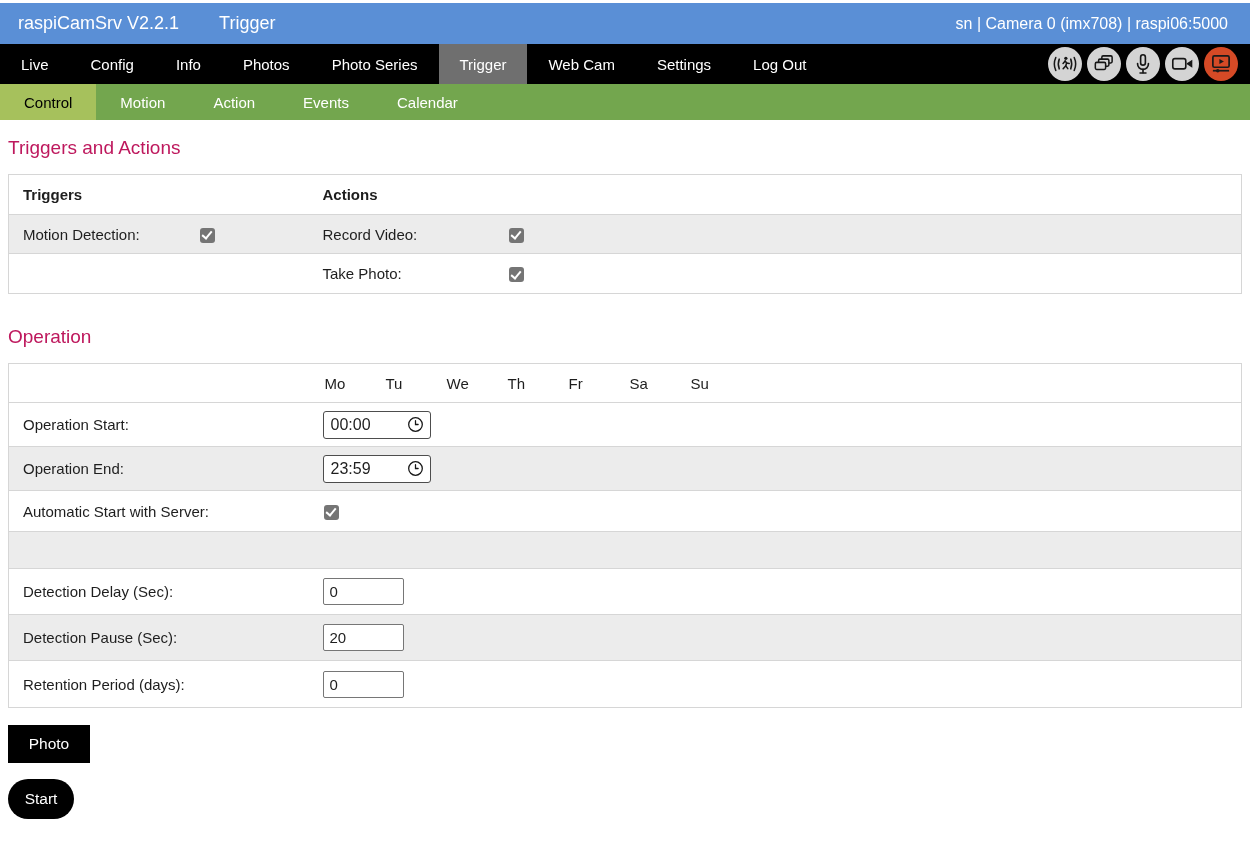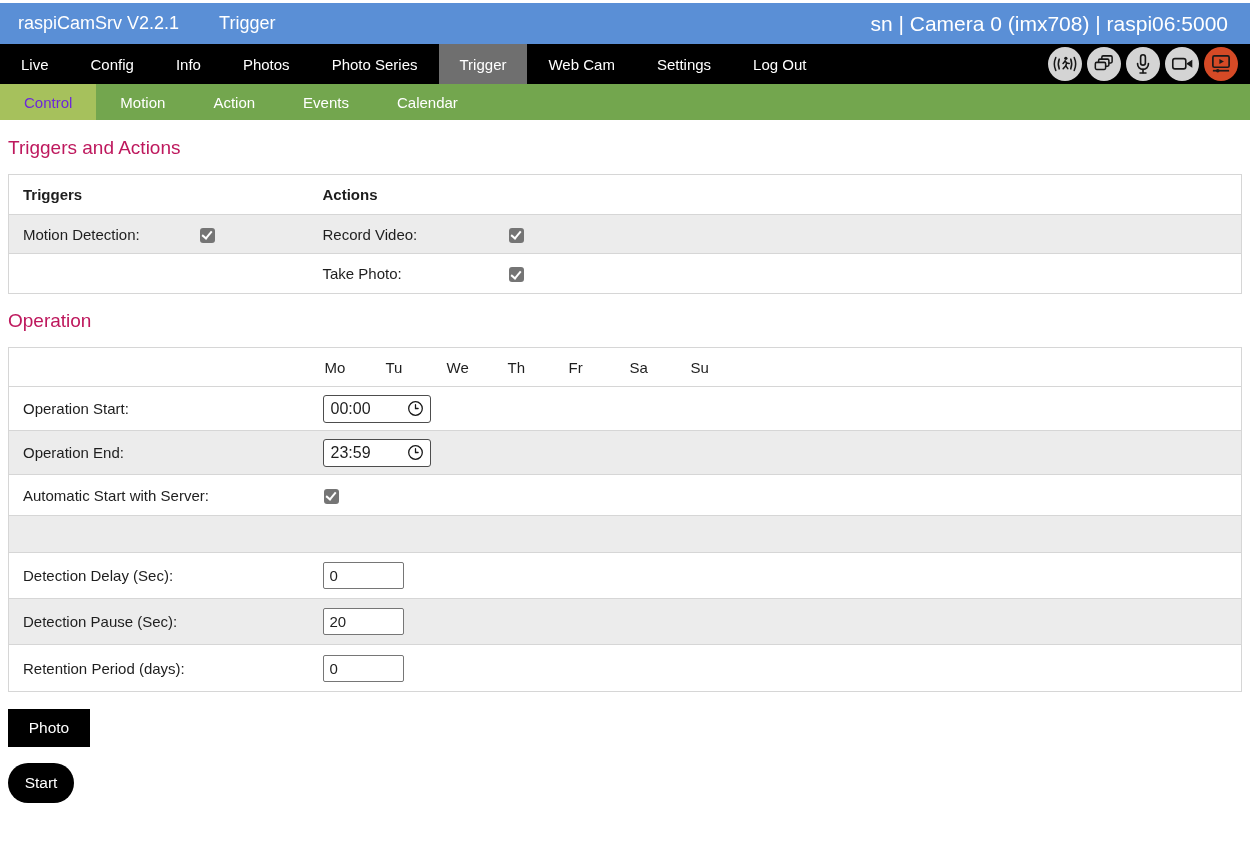--- a/index.html
+++ b/index.html
@@ -15,21 +15,21 @@
   .topbar {
     height:41px;
     background:var(--header_blue,#5a8fd6);
     color:#fff;
     display:flex;
     align-items:center;
     font-size:18px;
   }
   .topbar .app-title { margin-left:18px; }
   .topbar .page-title { margin-left:40px; }
-  .topbar .status { margin-left:auto; margin-right:22px; font-size:21px; }
+  .topbar .status { margin-left:auto; margin-right:22px; font-size:16px; }
 
   
   .navbar {
     height:40px;
     background:var(--nav_black,#000);
     color:#fff;
     display:flex;
     align-items:stretch;
     font-size:15px;
   }
@@ -66,21 +66,21 @@
     align-items:stretch;
     font-size:15px;
   }
   .subnav-item {
     display:flex; align-items:center;
     padding:0 24px;
     cursor:pointer;
   }
   .subnav-item.active {
     background:var(--subnav_active,#a6c15c);
-    color:#6d28d9;
+    color:#000000;
     text-align:center;
   }
 
   
   main { padding:0 8px 20px 8px; }
   .section-heading {
     font-size:19px;
     font-weight:400;
     color:#be185d;
     margin:17px 0 15px 0;
@@ -274,21 +274,21 @@
     </tr>
     <tr style="height:40px">
       <td></td>
       <td></td>
       <td>Take Photo:</td>
       <td><input type="checkbox" class="cb" checked="true" style=""></td>
     </tr>
   </tbody>
     </table>
 
-  <h1 class="section-heading" style="margin-top:16px;">Operation</h1>
+  <h1 class="section-heading" style="margin-top:32px;">Operation</h1>
 
   <table>
     <colgroup>
       <col style="width:300px">
       <col style="width:61px">
         <col style="width:61px">
         <col style="width:61px">
         <col style="width:61px">
       <col style="width:61px">
         <col style="width:61px">

